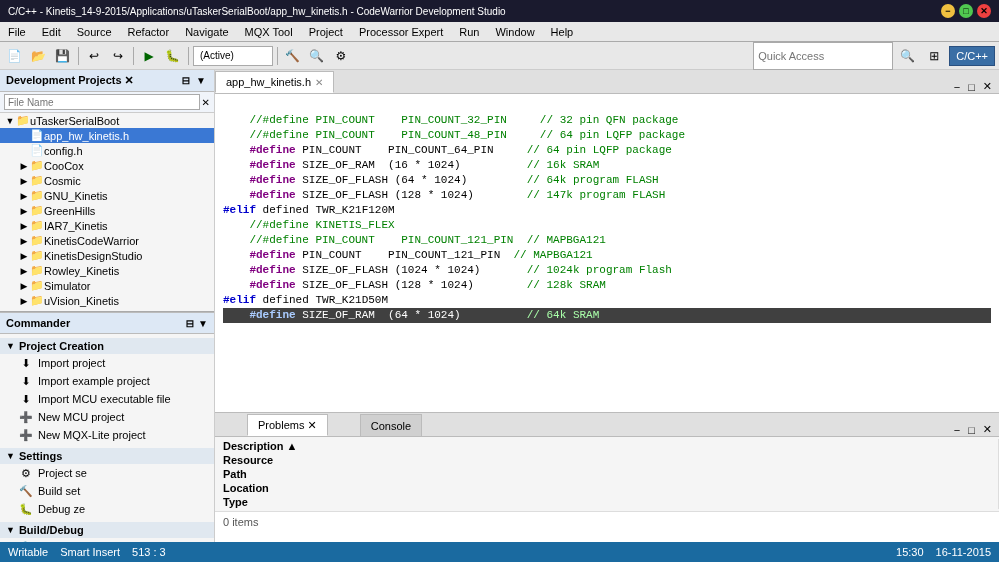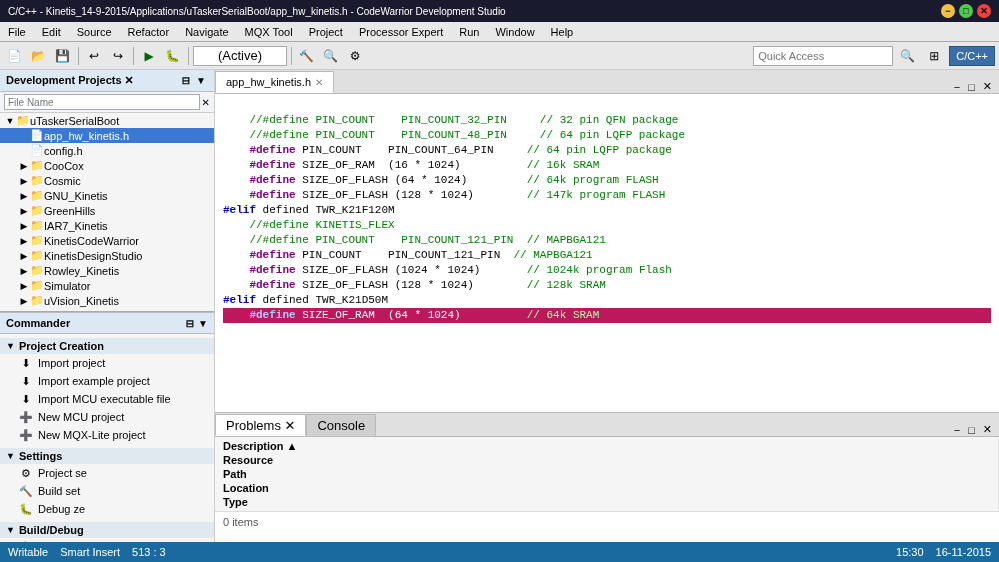--- a/index.html
+++ b/index.html
@@ -50,37 +50,37 @@
       width: 22px; height: 22px;
       background: #e8e8e8;
       border: 1px solid transparent;
       display: flex; align-items: center; justify-content: center;
       cursor: pointer; font-size: 12px;
     }
     .toolbar-sep { width: 1px; height: 18px; background: #aaa; margin: 0 2px; }
     .toolbar-active-label {
       background: #fff;
       border: 1px solid #aaa;
-      padding: 1px 24px;
-      font-size: 13px;
+      padding: 1px 6px;
+      font-size: 10px;
       height: 20px;
       min-width: 80px;
       display: flex; align-items: center;
     }
     #quick-access-box {
       margin-left: auto;
       display: flex; align-items: center;
       gap: 4px;
     }
     #quick-access-input {
       border: 1px solid #aaa;
       padding: 1px 4px;
       font-size: 11px;
       width: 140px;
-      height: 20px;
+      height: 28px;
       font-family: Arial, sans-serif;
     }
     .toolbar-lang-btn {
       background: #3a6ea5;
       color: #fff;
       border: 1px solid #2a5080;
       padding: 1px 6px;
       font-size: 11px;
       height: 20px;
       cursor: pointer;
@@ -275,24 +275,24 @@
       display: flex;
       align-items: flex-end;
       height: 24px;
       padding-top: 2px;
     }
     .bottom-tab {
       background: #d0d0d0;
       border: 1px solid #bbb;
       border-bottom: none;
       padding: 2px 10px;
-      font-size: 13px;
+      font-size: 11px;
       cursor: pointer;
       height: 22px;
-      display: flex; align-items: center;
+      display: flex; align-items: center; margin-left: 32px;
     }
     .bottom-tab.active { background: #fff; border-bottom: 1px solid #fff; }
     #bottom-tab-controls {
       margin-left: auto;
       display: flex; align-items: center; padding-right: 4px; gap: 2px;
     }
     #problems-content {
       flex: 1;
       overflow-y: auto;
       font-size: 11px;
@@ -566,21 +566,21 @@
 <span>    <span style="color:#800080; font-weight:bold;">#define</span> SIZE_OF_RAM  (16 * 1024)          <span style="color:#008000">// 16k SRAM</span></span>
 <span>    <span style="color:#800080; font-weight:bold;">#define</span> SIZE_OF_FLASH (64 * 1024)         <span style="color:#008000">// 64k program FLASH</span></span>
 <span>    <span style="color:#800080; font-weight:bold;">#define</span> SIZE_OF_FLASH (128 * 1024)        <span style="color:#008000">// 147k program FLASH</span></span>
 <span><span style="color:#0000cc; font-weight:bold;">#elif</span> defined TWR_K21F120M</span>
 <span style="color:#008000">    //#define KINETIS_FLEX</span>
 <span style="color:#008000">    //#define PIN_COUNT    PIN_COUNT_121_PIN  // MAPBGA121</span>
 <span>    <span style="color:#800080; font-weight:bold;">#define</span> PIN_COUNT    PIN_COUNT_121_PIN  <span style="color:#008000">// MAPBGA121</span></span>
 <span>    <span style="color:#800080; font-weight:bold;">#define</span> SIZE_OF_FLASH (1024 * 1024)       <span style="color:#008000">// 1024k program Flash</span></span>
 <span>    <span style="color:#800080; font-weight:bold;">#define</span> SIZE_OF_FLASH (128 * 1024)        <span style="color:#008000">// 128k SRAM</span></span>
 <span><span style="color:#0000cc; font-weight:bold;">#elif</span> defined TWR_K21D50M</span>
-<span style="background:#be185d; color:#fff; display:block;">    <span style="color:#aaccff; font-weight:bold;">#define</span> SIZE_OF_RAM  (64 * 1024)          <span style="color:#aaffaa">// 64k SRAM</span></span>
+<span style="background:#404040; color:#fff; display:block;">    <span style="color:#aaccff; font-weight:bold;">#define</span> SIZE_OF_RAM  (64 * 1024)          <span style="color:#aaffaa">// 64k SRAM</span></span>
 
 
 
 
 
 
 
 
 
 

